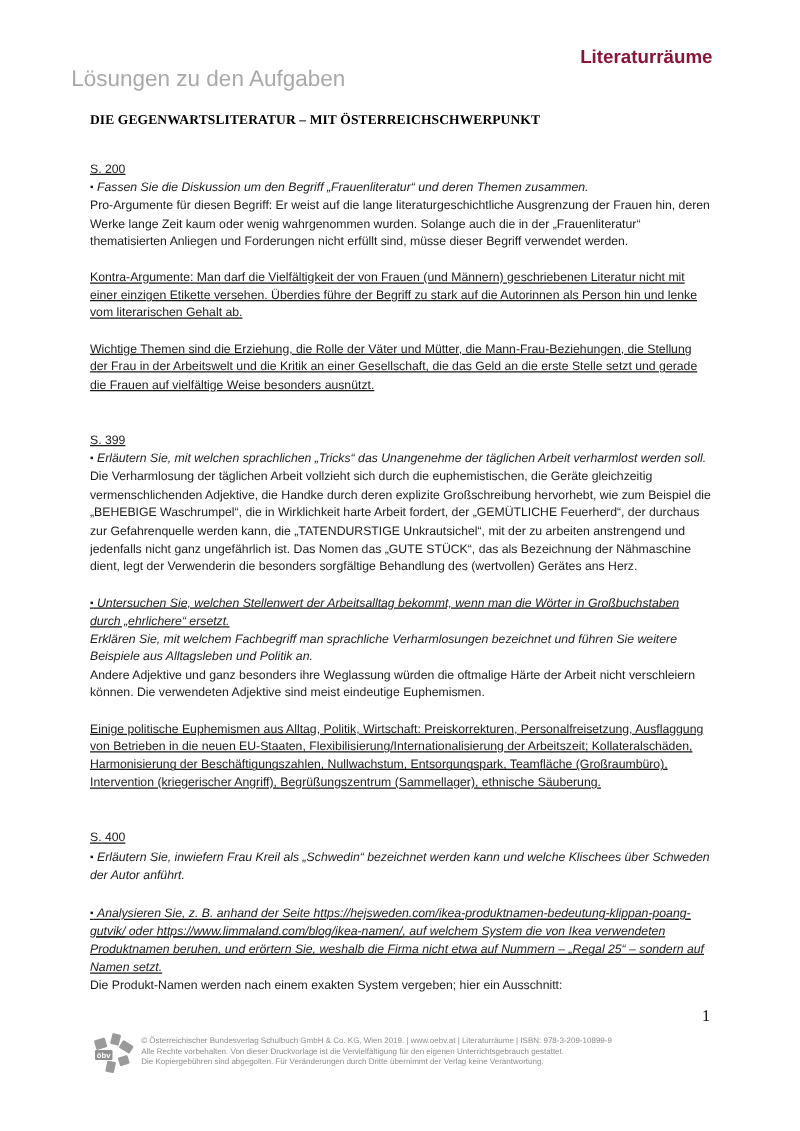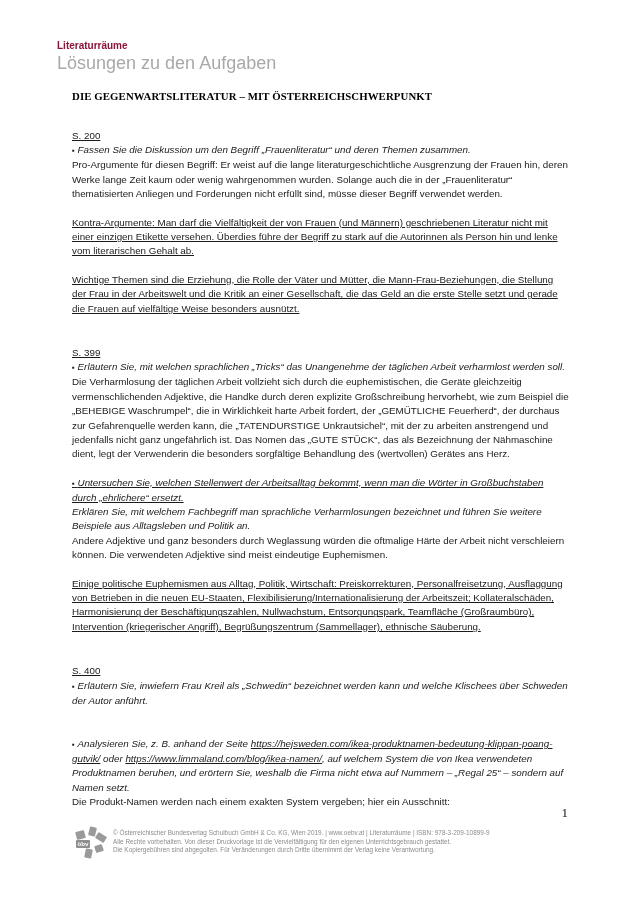--- a/index.html
+++ b/index.html
@@ -6,36 +6,36 @@
   .page{
     position:relative;
     width:640px;height:905px;
     background:#ffffff;
     font-family:"Liberation Sans", sans-serif;
     color:#1b1b1b;
     overflow:hidden;
     box-sizing:border-box;
   }
   header{margin:36px 70px 0 57px;}
-  .brand{font-size:10px;font-weight:bold;color:#8a1538;line-height:19px;}
+  .brand{font-size:15px;font-weight:bold;color:#8a1538;line-height:19px;text-align:right;}
   .brand-sub{font-size:18px;color:#a9a9a9;line-height:17px;}
   h1{
     margin:17px 70px 0 72px;
     font-size:10.8px;font-weight:bold;color:#000;
     line-height:14px;letter-spacing:.1px;font-family:Liberation Serif, serif;
   }
   main{margin:0 70px 0 72px;font-size:9.8px;line-height:14.4px;}
   section{margin:0;padding:0;}
   .sec-396{margin-top:26px;}
   .sec-399{margin-top:30px;}
   .sec-400{margin-top:30px;}
   .plabel{text-decoration:underline;margin:0;}
   p{margin:0;padding:0;}
   .gap{margin-top:14px;text-decoration:underline;}
-  .gap15{margin-top:29px;}
+  .gap15{margin-top:16px;text-decoration:underline;}
   .it{font-style:italic;}
   .bullet{font-style:normal;font-size:8px;vertical-align:0.5px;}
   .link{font-style:italic;text-decoration:underline;color:#1b1b1b;}
   .pagenum{
     position:absolute;top:805px;right:72px;
     font-family:"Liberation Serif", serif;
     font-size:13px;color:#111;
   }
   footer{
     position:absolute;left:75px;top:826px;right:40px;
@@ -68,21 +68,21 @@
       <p class="ans gap">Kontra-Argumente: Man darf die Vielfältigkeit der von Frauen (und Männern) geschriebenen Literatur nicht mit einer einzigen Etikette versehen. Überdies führe der Begriff zu stark auf die Autorinnen als Person hin und lenke vom literarischen Gehalt ab.</p>
       <p class="ans gap">Wichtige Themen sind die Erziehung, die Rolle der Väter und Mütter, die Mann-Frau-Beziehungen, die Stellung der Frau in der Arbeitswelt und die Kritik an einer Gesellschaft, die das Geld an die erste Stelle setzt und gerade die Frauen auf vielfältige Weise besonders ausnützt.</p>
     </section>
 
     <section class="sec-399">
       <p class="plabel">S. 399</p>
       <p><span class="bullet">▪</span> <span class="it">Erläutern Sie, mit welchen sprachlichen „Tricks“ das Unangenehme der täglichen Arbeit verharmlost werden soll.</span></p>
       <p class="ans">Die Verharmlosung der täglichen Arbeit vollzieht sich durch die euphemistischen, die Geräte gleichzeitig vermenschlichenden Adjektive, die Handke durch deren explizite Großschreibung hervorhebt, wie zum Beispiel die „BEHEBIGE Waschrumpel“, die in Wirklichkeit harte Arbeit fordert, der „GEMÜTLICHE Feuerherd“, der durchaus zur Gefahrenquelle werden kann, die „TATENDURSTIGE Unkrautsichel“, mit der zu arbeiten anstrengend und jedenfalls nicht ganz ungefährlich ist. Das Nomen das „GUTE STÜCK“, das als Bezeichnung der Nähmaschine dient, legt der Verwenderin die besonders sorgfältige Behandlung des (wertvollen) Gerätes ans Herz.</p>
       <p class="gap"><span class="bullet">▪</span> <span class="it">Untersuchen Sie, welchen Stellenwert der Arbeitsalltag bekommt, wenn man die Wörter in Großbuchstaben durch „ehrlichere“ ersetzt.</span></p>
       <p><span class="it">Erklären Sie, mit welchem Fachbegriff man sprachliche Verharmlosungen bezeichnet und führen Sie weitere Beispiele aus Alltagsleben und Politik an.</span></p>
-      <p class="ans">Andere Adjektive und ganz besonders durch Weglassung würden die oftmalige Härte der Arbeit nicht verschleiern können. Die verwendeten Adjektive sind meist eindeutige Euphemismen.</p>
+      <p class="ans">Andere Adjektive und ganz besonders ihre Weglassung würden die oftmalige Härte der Arbeit nicht verschleiern können. Die verwendeten Adjektive sind meist eindeutige Euphemismen.</p>
       <p class="ans gap">Einige politische Euphemismen aus Alltag, Politik, Wirtschaft: Preiskorrekturen, Personalfreisetzung, Ausflaggung von Betrieben in die neuen EU-Staaten, Flexibilisierung/Internationalisierung der Arbeitszeit; Kollateralschäden, Harmonisierung der Beschäftigungszahlen, Nullwachstum, Entsorgungspark, Teamfläche (Großraumbüro), Intervention (kriegerischer Angriff), Begrüßungszentrum (Sammellager), ethnische Säuberung.</p>
     </section>
 
     <section class="sec-400">
       <p class="plabel">S. 400</p>
       <p><span class="bullet">▪</span> <span class="it">Erläutern Sie, inwiefern Frau Kreil als „Schwedin“ bezeichnet werden kann und welche Klischees über Schweden der Autor anführt.</span></p>
       <p class="gap15"><span class="bullet">▪</span> <span class="it">Analysieren Sie, z. B. anhand der Seite </span><a class="link">https://hejsweden.com/ikea-produktnamen-bedeutung-klippan-poang-gutvik/</a><span class="it"> oder </span><a class="link">https://www.limmaland.com/blog/ikea-namen/</a><span class="it">, auf welchem System die von Ikea verwendeten Produktnamen beruhen, und erörtern Sie, weshalb die Firma nicht etwa auf Nummern – „Regal 25“ – sondern auf Namen setzt.</span></p>
       <p class="ans">Die Produkt-Namen werden nach einem exakten System vergeben; hier ein Ausschnitt:</p>
     </section>
 

